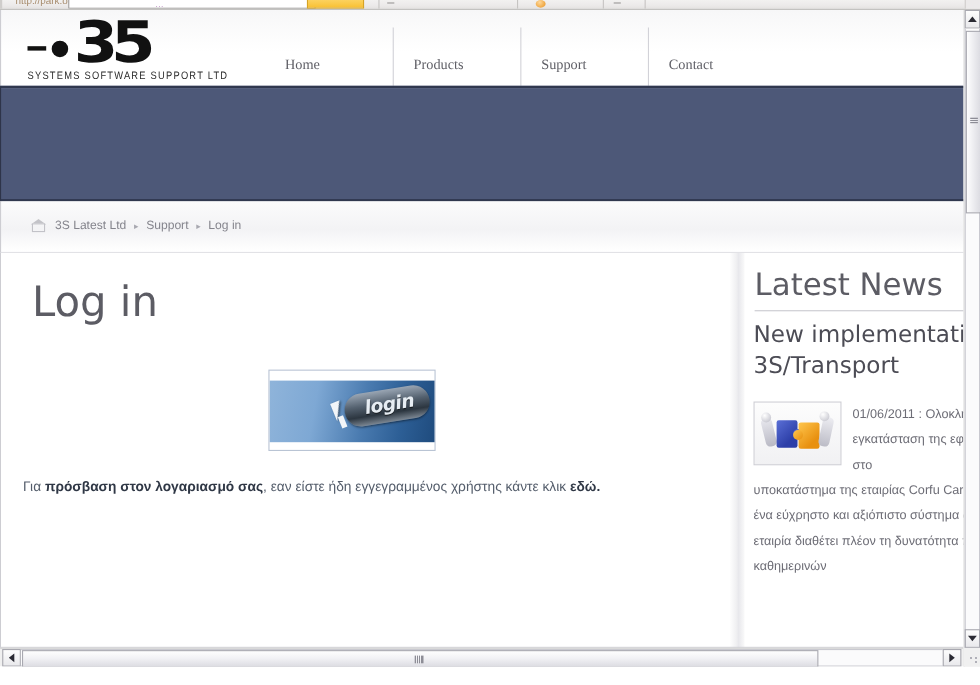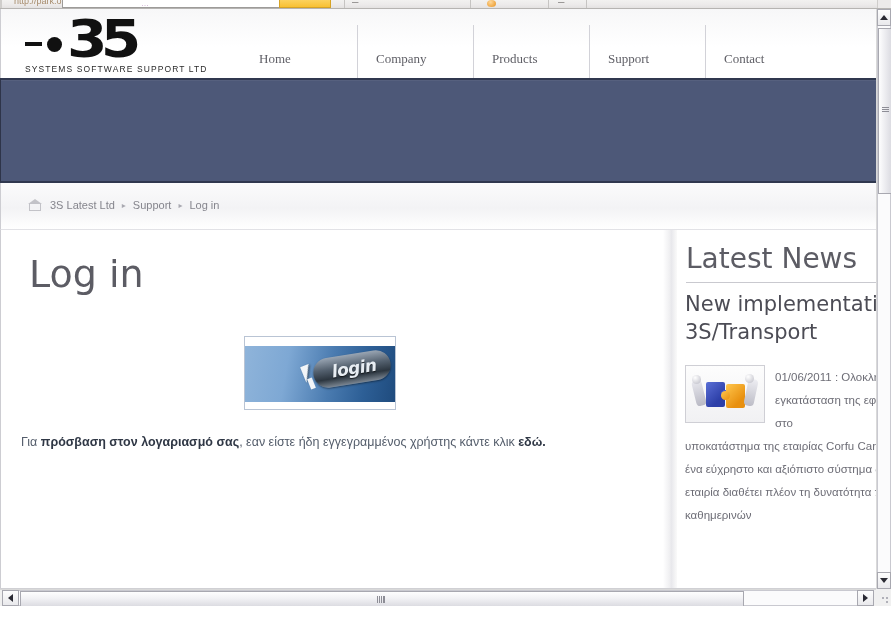--- a/index.html
+++ b/index.html
@@ -508,21 +508,20 @@
     <div id="site-header">
       <div id="logo-block">
         <div class="logo-dash"></div>
         <div class="logo-dot"></div>
         <div class="logo-mark">35</div>
         <div class="logo-tagline">SYSTEMS SOFTWARE SUPPORT LTD</div>
       </div>
 
       <div id="main-nav">
         <div class="nav-item">Home</div>
-        <div class="nav-item">Company</div>
         <div class="nav-item">Products</div>
         <div class="nav-item">Support</div>
         <div class="nav-item">Contact</div>
       </div>
     </div>
 
     <div id="banner"></div>
 
     <div id="breadcrumb-bar">
       <div id="breadcrumb">

